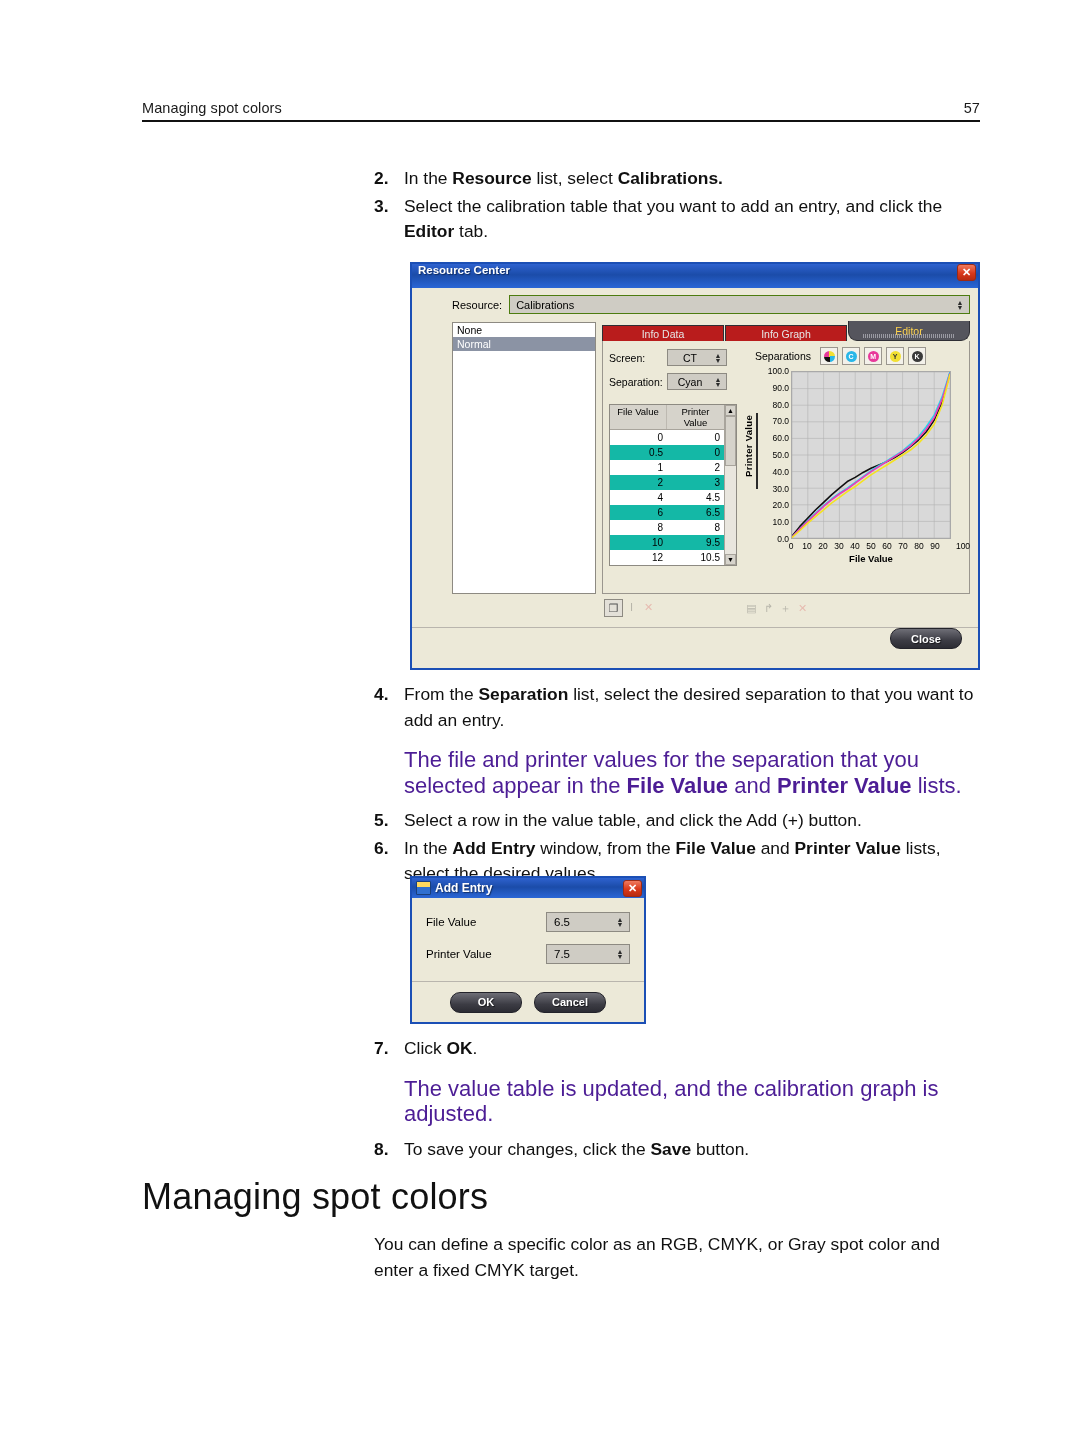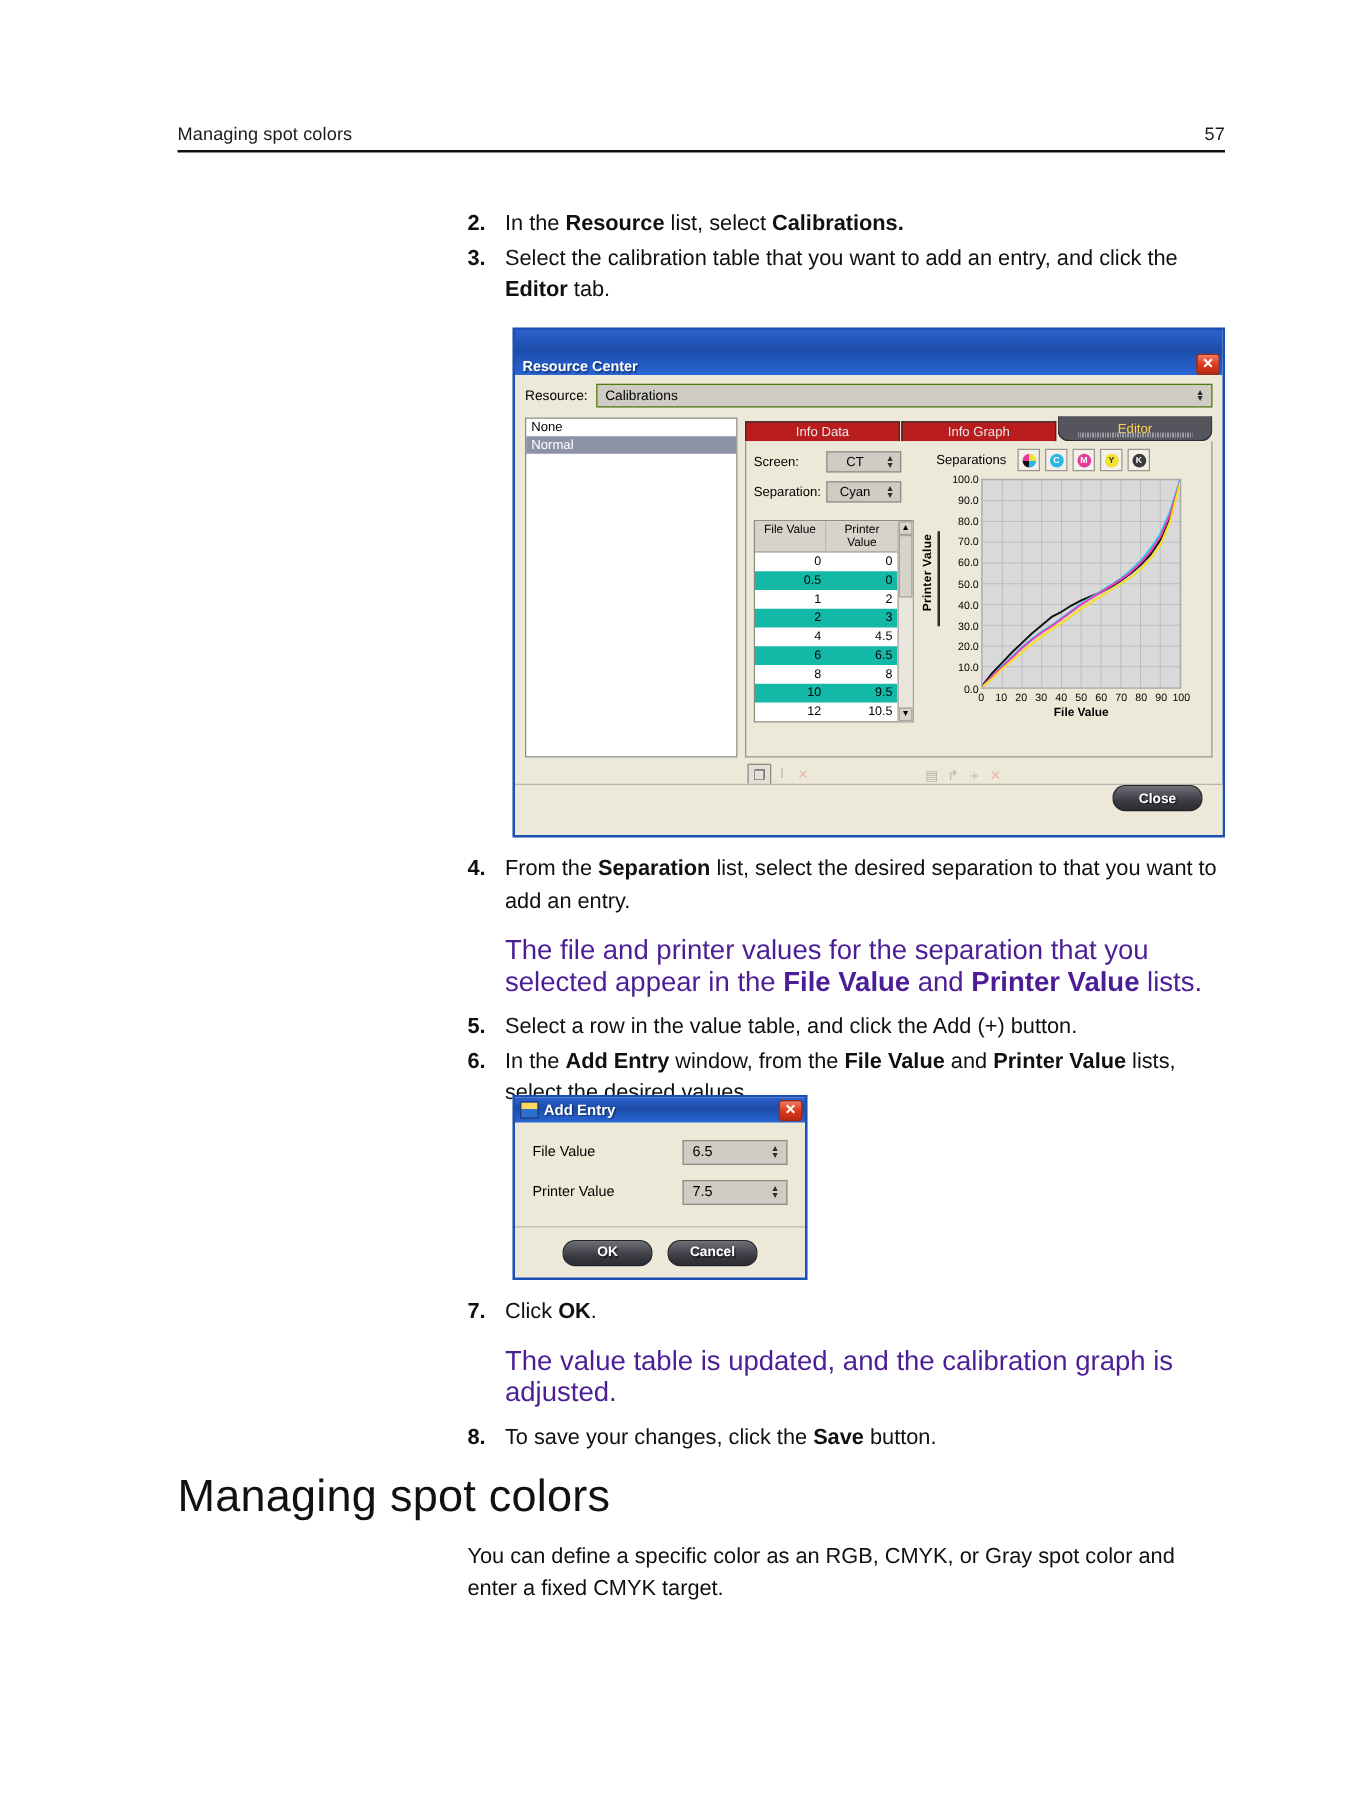--- a/index.html
+++ b/index.html
@@ -32,30 +32,30 @@
 
   
   .h1{position:absolute;left:142px;top:1176px;font-size:36px;font-weight:normal;
       color:#111;letter-spacing:.2px;}
   .closing{position:absolute;left:374px;top:1232px;width:600px;
            font-size:17.4px;line-height:25.5px;color:#101010;}
 
   
   .rc{position:absolute;left:410px;top:262px;width:570px;height:408px;
       border:2px solid #1b4fb5;background:#ece9d8;box-sizing:border-box;}
-  .rc-title{height:36px;background:linear-gradient(#2e62cf,#1b4ca9 45%,#2a66d6);
-            display:flex;align-items:flex-end;padding:0 2px 0 6px;}
+  .rc-title{height:24px;background:linear-gradient(#2e62cf,#1b4ca9 45%,#2a66d6);
+            display:flex;align-items:flex-start;padding:0 2px 0 6px;}
   .rc-title .t{color:#fff;font-size:11.5px;font-weight:bold;flex:1;
                text-shadow:1px 1px 1px rgba(0,0,0,.45);}
   .winbtn{width:17px;height:15px;border-radius:3px;border:1px solid #9c2a14;
           background:linear-gradient(#f07a5e,#d9381a 55%,#b82a10);
           display:flex;align-items:center;justify-content:center;
           color:#fff;font-size:11px;font-weight:bold;line-height:1;cursor:pointer;}
 
-  .rc-body{padding:7px 8px 0 8px;}
+  .rc-body{padding:7px 8px 0 8px;margin-left:32px;}
   .res-row{display:flex;align-items:center;gap:7px;margin-bottom:8px;}
   .res-row .lbl{font-size:11px;}
   .combo{flex:1;height:17px;border:1px solid #4d7c0f;background:#cfccc4;
          display:flex;align-items:center;padding:0 3px 0 6px;font-size:11px;}
   .combo .v{flex:1;}
   .spin{display:flex;flex-direction:column;align-items:center;justify-content:center;
         width:12px;line-height:5px;font-size:7px;color:#2b2b2b;}
 
   .rc-main{display:flex;gap:0;}
   .lister{width:170px;height:272px;border:1px solid #8d8a82;background:#fff;
@@ -371,21 +371,21 @@
                     <span style="left: 0px;">0</span>
                     <span style="left: 16px;">10</span>
                     <span style="left: 32px;">20</span>
                     <span style="left: 48px;">30</span>
                     <span style="left: 64px;">40</span>
                     <span style="left: 80px;">50</span>
                     <span style="left: 96px;">60</span>
                     <span style="left: 112px;">70</span>
                     <span style="left: 128px;">80</span>
                     <span style="left: 144px;">90</span>
-                    <span style="left: 160px;">100</span>
+                    <span style="left: 172px;">100</span>
                   </div>
                 <div class="xlab">File Value</div>
               </div>
             </div>
           </div>
 
           <div class="rc-tools">
             <div id="tools-left" style="display:flex;">
                 <div class="tbtn on">❐</div>
                 <div class="tbtn off">I</div>

